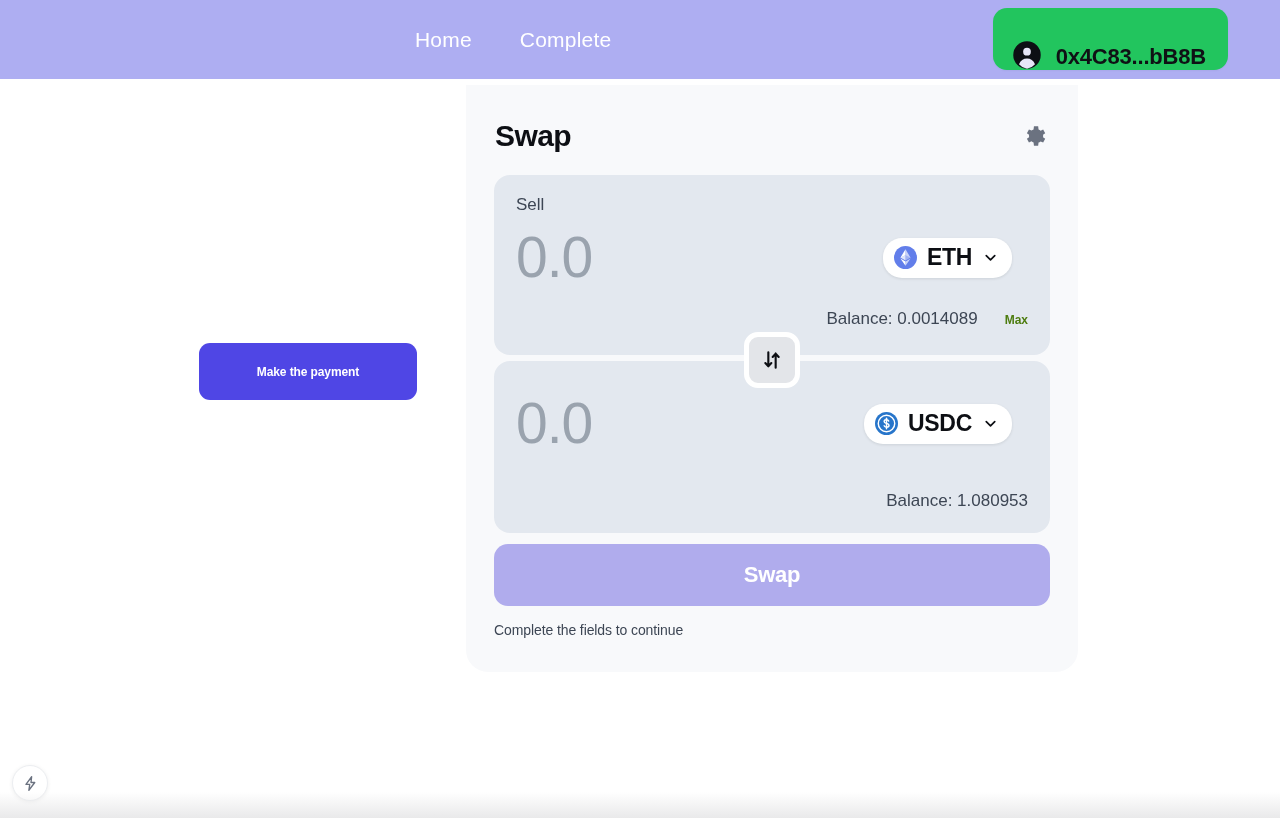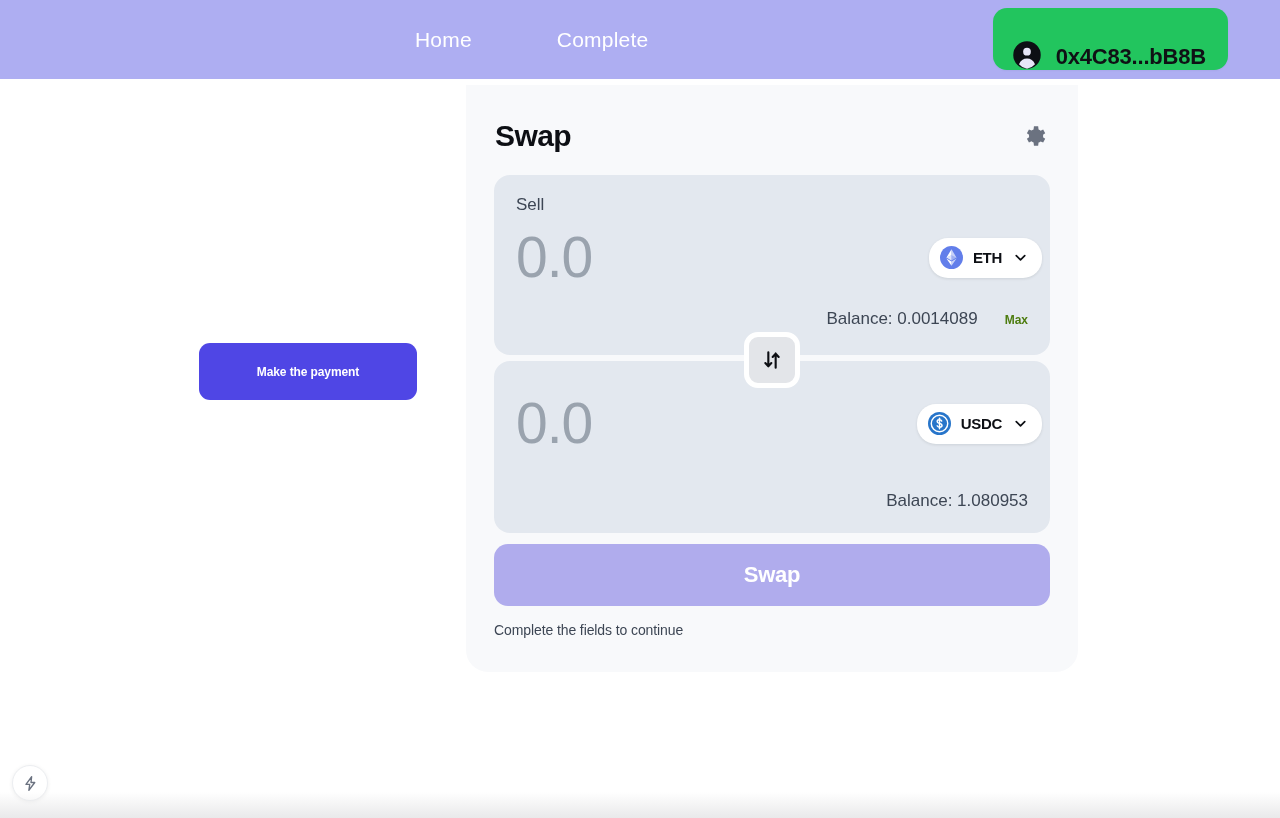--- a/index.html
+++ b/index.html
@@ -28,21 +28,21 @@
     align-items: center;
   }
 
   .nav {
     position: absolute;
     left: 415px;
     top: 0;
     height: 79px;
     display: flex;
     align-items: center;
-    gap: 85px;
+    gap: 48px;
   }
 
   .nav-link {
     color: #ffffff;
     font-size: 21px;
     font-weight: 400;
     letter-spacing: 0.2px;
     text-decoration: none;
     cursor: pointer;
   }
@@ -123,21 +123,21 @@
     letter-spacing: -0.6px;
   }
 
   .gear-icon { width: 26px; height: 26px; display: block; cursor: pointer; }
 
   
   .panel {
     position: relative;
     background: #e3e8ef;
     border-radius: 16px;
-    padding: 20px 8px 18px 22px;
+    padding: 20px 38px 18px 22px;
   }
   .panel.sell { height: 180px; }
   .panel.buy  { height: 172px; margin-top: 6px; }
 
   .panel-label {
     font-size: 17px;
     color: #3d4654;
     font-weight: 400;
   }
 
@@ -173,21 +173,21 @@
     height: 40px;
     padding: 0 13px 0 11px;
     cursor: pointer;
     box-shadow: 0 1px 3px rgba(13,15,20,0.10);
     flex: 0 0 auto;
   }
 
   .token-icon { width: 23px; height: 23px; display: block; flex: 0 0 23px; }
 
   .token-symbol {
-    font-size: 15px;
+    font-size: 23px;
     font-weight: 700;
     color: #0d0f14;
     letter-spacing: -0.3px;
   }
 
   .chevron-icon { width: 17px; height: 17px; display: block; flex: 0 0 17px; }
 
   .balance-row {
     position: absolute;
     right: 22px;

